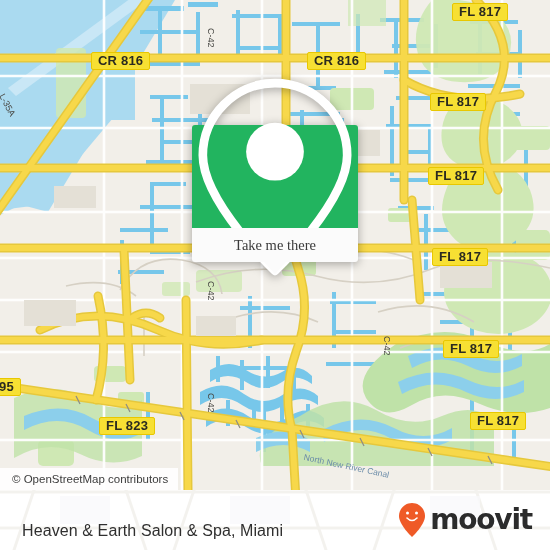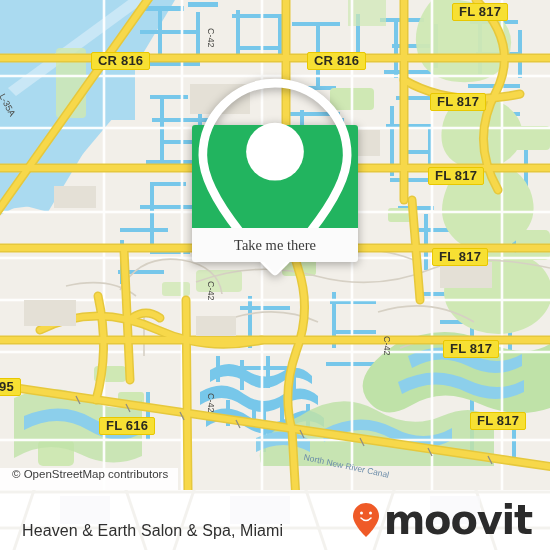--- a/index.html
+++ b/index.html
@@ -119,21 +119,21 @@
   }
 
   
   .attribution {
     position: absolute;
     left: 0;
     top: 468px;
     height: 22px;
     background: rgba(255,255,255,0.88);
     display: flex;
-    align-items: flex-start;
+    align-items: flex-end;
     padding: 0 10px 5px 12px;
     font-size: 11.5px;
     color: #3c3c3c;
     font-family: "Liberation Sans", sans-serif;
     box-sizing: border-box;
   }
 
   
   .footer {
     position: absolute;
@@ -169,21 +169,21 @@
     margin-top: 22px;
   }
   .brand {
     display: flex;
     align-items: center;
     gap: 3px;
   }
   .brand-mark { display: block; width: 30px; height: 36px; }
   .brand-word {
     font-family: "DejaVu Sans", sans-serif;
-    font-size: 40px;
+    font-size: 28px;
     font-weight: bold;
     color: #2b2b2b;
     letter-spacing: -1.2px;
     line-height: 30px;
   }
 </style>
 </head>
 <body>
 
 <div class="app">
@@ -439,21 +439,21 @@
     </svg>
 
     <div class="shield" style="left:91px;top:52px;">CR 816</div>
     <div class="shield" style="left:307px;top:52px;">CR 816</div>
     <div class="shield" style="left:452px;top:3px;">FL 817</div>
     <div class="shield" style="left:430px;top:93px;">FL 817</div>
     <div class="shield" style="left:428px;top:167px;">FL 817</div>
     <div class="shield" style="left:432px;top:248px;">FL 817</div>
     <div class="shield" style="left:443px;top:340px;">FL 817</div>
     <div class="shield" style="left:470px;top:412px;">FL 817</div>
-    <div class="shield" style="left:99px;top:417px;">FL 616</div>
+    <div class="shield" style="left:99px;top:417px;">FL 823</div>
     <div class="shield" style="left:-8px;top:378px;">95</div>
 
     <div class="vlabel" style="left:6px;top:92px;transform:rotate(62deg);">L-35A</div>
     <div class="vlabel" style="left:216px;top:28px;transform:rotate(90deg);">C-42</div>
     <div class="vlabel" style="left:216px;top:281px;transform:rotate(90deg);">C-42</div>
     <div class="vlabel" style="left:216px;top:393px;transform:rotate(90deg);">C-42</div>
     <div class="vlabel" style="left:392px;top:336px;transform:rotate(90deg);">C-42</div>
     <div class="canal-label" style="left:305px;top:452px;transform:rotate(12deg);">North New River Canal</div>
 
     <div class="popup">

